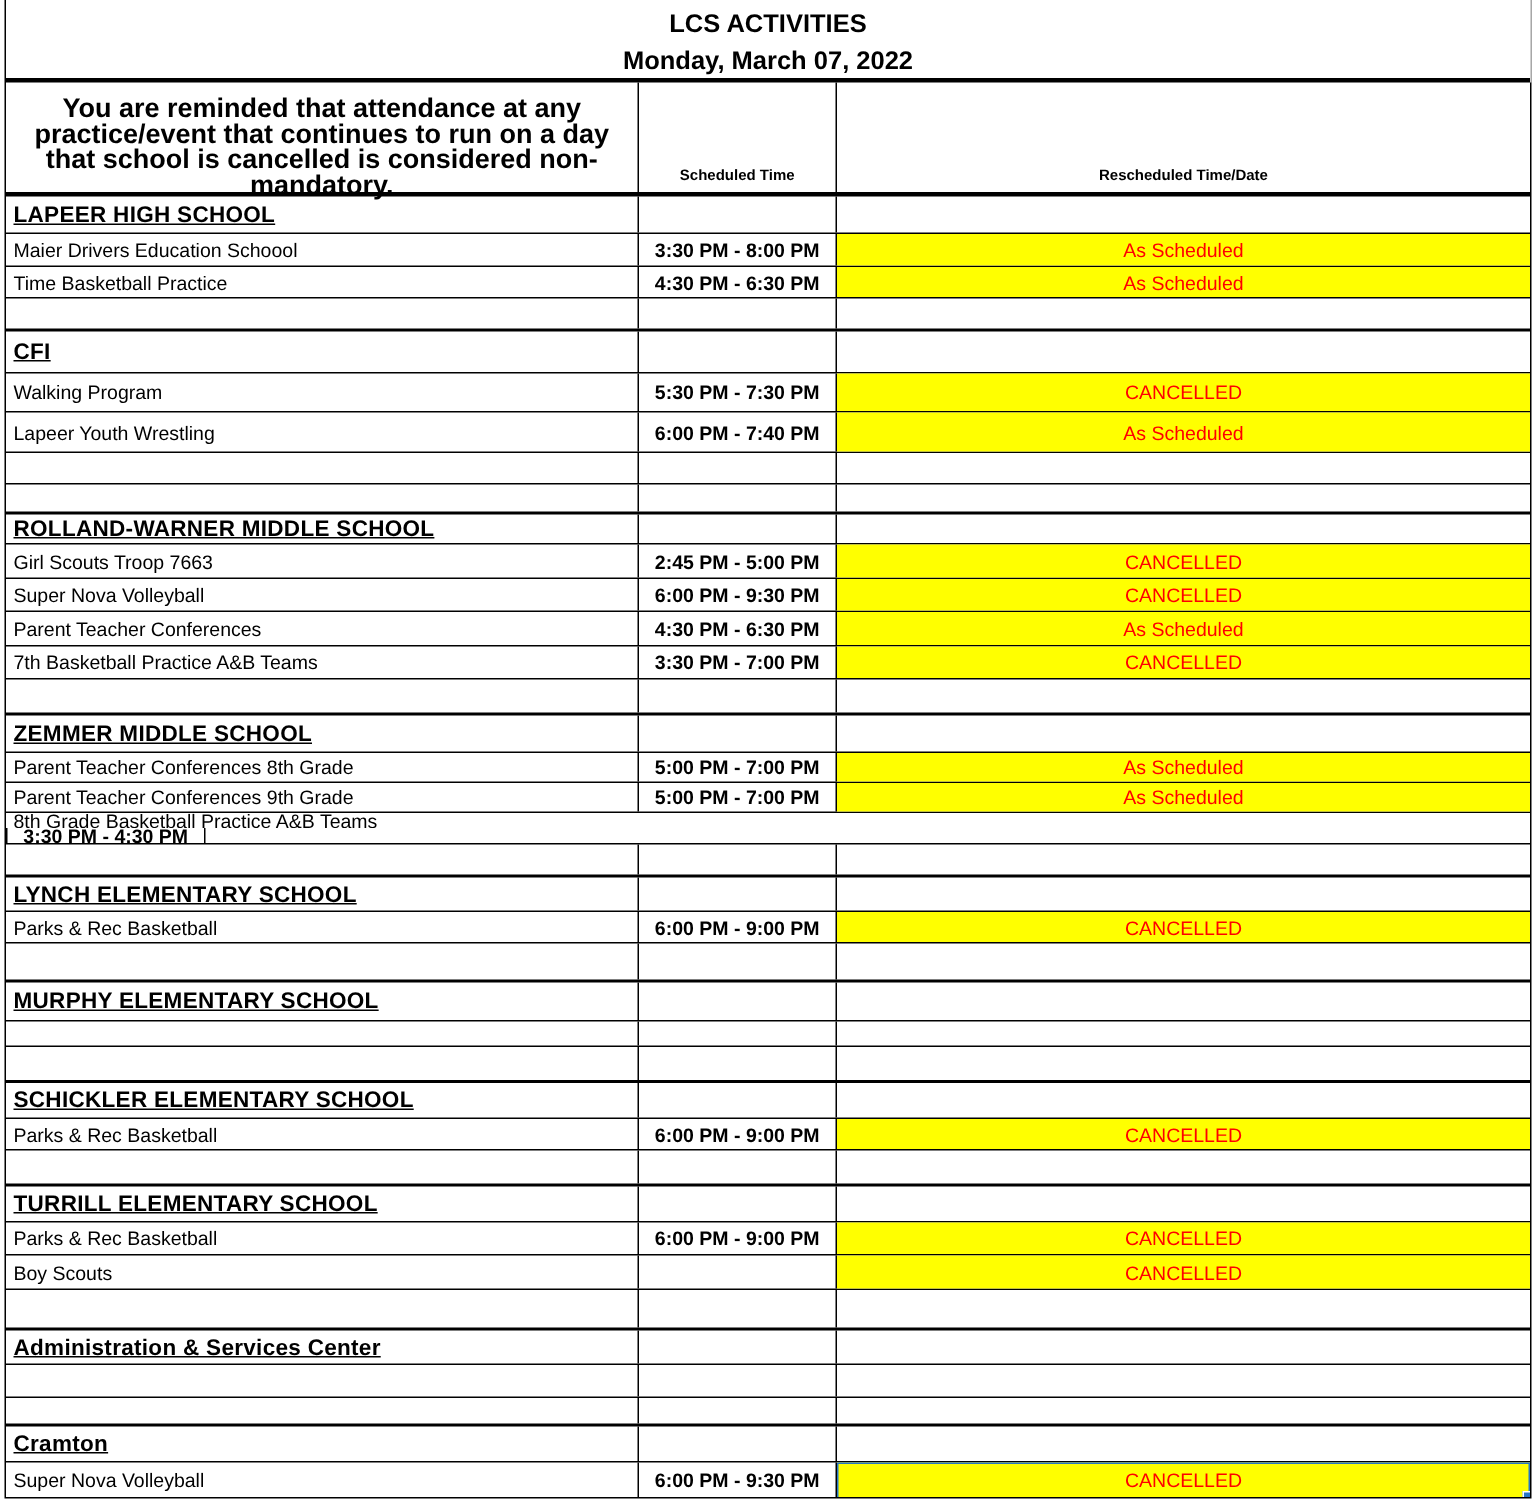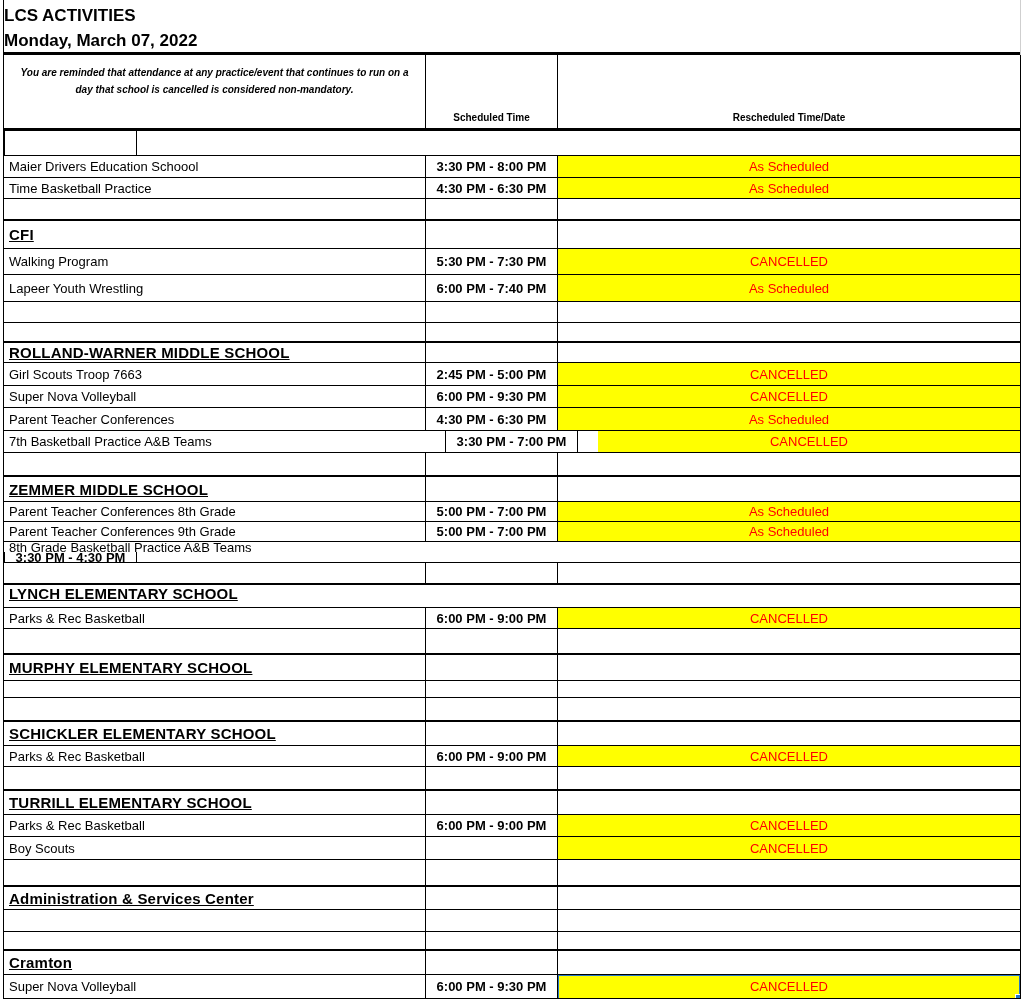--- a/index.html
+++ b/index.html
@@ -1,26 +1,26 @@
 <!DOCTYPE html>
 <html style="--hl: #FFFF00; --red: #FF0000; --sel: #2776C6;"><head>
 <meta charset="utf-8">
 <style>
   html,body{margin:0;padding:0;background:#fff;width:1024px;height:1000px;overflow:hidden;
     font-family:"Liberation Sans","DejaVu Sans",sans-serif;color:#000;}
   .sheet{position:relative;margin-left:3px;width:1016px;border-left:1px solid #000;border-right:1px solid #000;}
   
-  .title-block{height:55px;border-bottom:3px solid #000;padding-top:3px;box-sizing:border-box;}
+  .title-block{height:55px;border-bottom:3px solid #000;text-align:center;padding-top:3px;box-sizing:border-box;}
   .title-block div{font-weight:bold;font-size:17px;line-height:25px;}
   
   .head-row{display:flex;height:73px;border-bottom:3px solid #000;box-sizing:content-box;}
   .c1{width:421px;box-sizing:border-box;}
   .c2{width:133px;box-sizing:border-box;border-left:1px solid #000;border-right:1px solid #000;}
   .c3{flex:1;box-sizing:border-box;position:relative;}
-  .note{font-weight:bold;font-size:10px;line-height:17px;text-align:center;padding:9px 10px 0 10px;font-style:italic;}
+  .note{font-weight:bold;font-size:18px;line-height:17px;text-align:center;padding:9px 10px 0 10px;}
   .colhead{display:flex;align-items:flex-end;justify-content:center;font-weight:bold;font-size:10px;padding-bottom:5px;}
   
   .row{display:flex;border-top:1px solid #000;box-sizing:border-box;}
   .row.sep{border-top-width:2px;}
   #rows .row:first-child{border-top:0;}
   .row .cell{display:flex;align-items:center;overflow:hidden;}
   .row .c1{padding-left:5px;font-size:13px;}
   .row.section .c1{font-weight:bold;font-size:15px;text-decoration:underline;letter-spacing:.2px;}
   .row .c2{justify-content:center;font-weight:bold;font-size:13px;}
   .row .c3{justify-content:center;font-weight:normal;font-size:13px;}
@@ -45,20 +45,21 @@
   </div>
 
   <div class="head-row">
     <div class="c1 note">You are reminded that attendance at any practice/event that continues to run on a day that school is cancelled is considered non-mandatory.</div>
     <div class="c2 colhead">Scheduled Time</div>
     <div class="c3 colhead">Rescheduled Time/Date</div>
   </div>
 
   <div id="rows">
       <div class="row section" style="height: 24px;">
+        <div class="c1 cell">LAPEER HIGH SCHOOL</div>
         <div class="c2 cell"></div>
         <div class="c3 cell"></div>
       </div>
       <div class="row activity" style="height: 22px;">
         <div class="c1 cell">Maier Drivers Education Schoool</div>
         <div class="c2 cell">3:30 PM - 8:00 PM</div>
         <div class="c3 hl cell">As Scheduled</div>
       </div>
       <div class="row activity" style="height: 21px;">
         <div class="c1 cell">Time Basketball Practice</div>
@@ -108,21 +109,21 @@
       <div class="row activity" style="height: 22px;">
         <div class="c1 cell">Super Nova Volleyball</div>
         <div class="c2 cell">6:00 PM - 9:30 PM</div>
         <div class="c3 hl cell">CANCELLED</div>
       </div>
       <div class="row activity" style="height: 23px;">
         <div class="c1 cell">Parent Teacher Conferences</div>
         <div class="c2 cell">4:30 PM - 6:30 PM</div>
         <div class="c3 hl cell">As Scheduled</div>
       </div>
-      <div class="row activity" style="height: 22px; gap: 20px;">
+      <div class="row activity" style="height: 22px;">
         <div class="c1 cell">7th Basketball Practice A&amp;B Teams</div>
         <div class="c2 cell">3:30 PM - 7:00 PM</div>
         <div class="c3 hl cell">CANCELLED</div>
       </div>
       <div class="row empty" style="height: 23px;">
         <div class="c1 cell"></div>
         <div class="c2 cell"></div>
         <div class="c3 cell"></div>
       </div>
       <div class="row section sep" style="height: 26px;">
@@ -143,21 +144,21 @@
       <div class="row activity" style="height: 21px; flex-direction: column;">
         <div class="c1 cell">8th Grade Basketball Practice A&amp;B Teams</div>
         <div class="c2 cell">3:30 PM - 4:30 PM</div>
         <div class="c3 hl cell">CANCELLED</div>
       </div>
       <div class="row empty" style="height: 21px;">
         <div class="c1 cell"></div>
         <div class="c2 cell"></div>
         <div class="c3 cell"></div>
       </div>
-      <div class="row section sep" style="height: 24px; flex-direction: column;">
+      <div class="row section sep" style="height: 24px;">
         <div class="c1 cell">LYNCH ELEMENTARY SCHOOL</div>
         <div class="c2 cell"></div>
         <div class="c3 cell"></div>
       </div>
       <div class="row activity" style="height: 21px;">
         <div class="c1 cell">Parks &amp; Rec Basketball</div>
         <div class="c2 cell">6:00 PM - 9:00 PM</div>
         <div class="c3 hl cell">CANCELLED</div>
       </div>
       <div class="row empty" style="height: 25px;">

